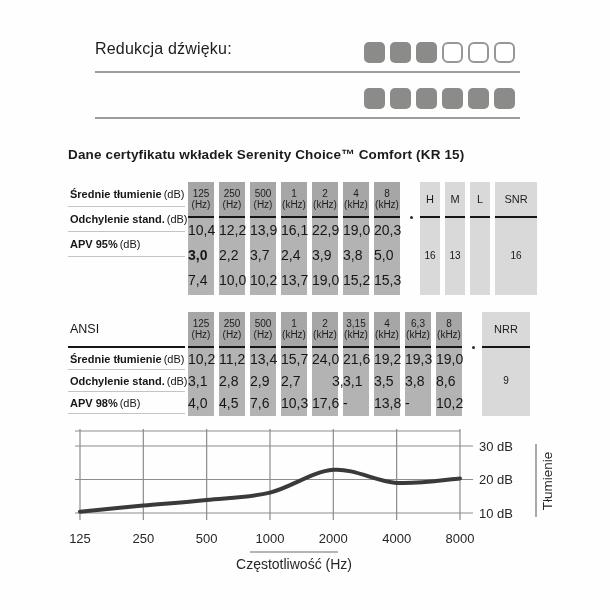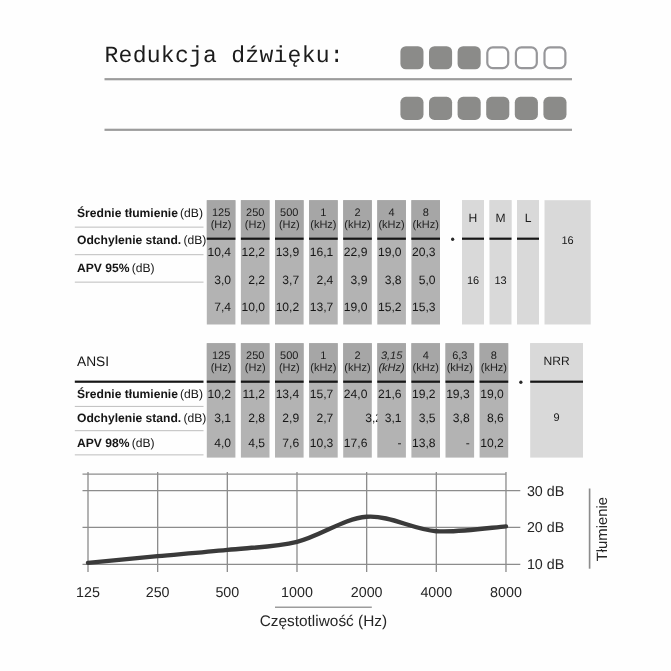--- a/index.html
+++ b/index.html
@@ -1,19 +1,19 @@
 <!DOCTYPE html>
 <html><head>
 <meta charset="utf-8">
 <style>
   html,body{margin:0;padding:0;background:#ffffff;}
   .page{position:relative;width:610px;height:610px;background:#fefefe;overflow:hidden;
         font-family:"Liberation Sans",sans-serif;color:#1a1a1a;}
   
-  .rating-label{position:absolute;font-family:Liberation Mono, monospace;font-size:21px;
+  .rating-label{position:absolute;font-family:Liberation Sans, sans-serif;font-size:16px;
                 color:#1c1c1c;letter-spacing:.2px;white-space:nowrap;}
   .squares{position:absolute;display:flex;gap:5px;}
   .square{width:21px;height:21px;border-radius:5px;box-sizing:border-box;}
   .square.filled{background:#8b8b89;}
   .square.empty{background:#fff;border:2px solid #97979a;border-radius:6px;}
   .hr{position:absolute;height:2px;background:#9c9c9c;}
   
   .doc-title{position:absolute;font-size:13.5px;font-weight:bold;color:#1b1b1b;
              letter-spacing:.15px;white-space:nowrap;}
   
@@ -21,21 +21,21 @@
   .tbl-name{font-size:12.5px;color:#161616;display:flex;align-items:center;
             border-bottom:2px solid #161616;box-sizing:border-box;padding-left:2px;}
   .tbl-row-label{display:flex;align-items:center;border-bottom:1px solid #c4c4c4;
                  box-sizing:border-box;font-size:11px;white-space:nowrap;color:#161616;padding-left:2px;}
   .tbl-row-label b{font-weight:bold;margin-right:2px;}
   .tbl-row-label span{font-weight:normal;}
   .strip{position:absolute;background:#b3b3b3;box-sizing:border-box;}
   .strip-head{background:#a6a6a6;border-bottom:2px solid #161616;font-size:10px;line-height:1.15;
               display:flex;flex-direction:column;justify-content:center;align-items:center;
               text-align:center;box-sizing:border-box;color:#1d1d1d;}
-  .strip-val{font-size:11px;text-align:right;padding-right:4px;box-sizing:border-box;color:#161616;}
+  .strip-val{font-size:14px;padding-right:4px;box-sizing:border-box;color:#161616;}
   .strip.extra{background:#d9d9d9;}
   .strip.extra .strip-head{background:#d9d9d9;font-size:11px;}
   .extra-val{font-size:10px;text-align:center;color:#161616;}
   .sep-dot{position:absolute;background:#2a2a2a;border-radius:50%;width:3px;height:3px;}
   
   .chart-wrap{position:absolute;left:0;top:424px;width:610px;height:186px;}
   svg text{font-family:"Liberation Sans",sans-serif;fill:#262626;}
 </style>
 </head>
 <body>
@@ -56,20 +56,21 @@
   <div class="squares" style="left:364px;top:88px">
       <div class="square filled" style="position: static;"></div>
       <div class="square filled" style="position: static;"></div>
       <div class="square filled" style="position: static;"></div>
       <div class="square filled" style="position: static;"></div>
       <div class="square filled" style="position: static;"></div>
       <div class="square filled" style="position: static;"></div>
     </div>
   <div class="hr" style="left:95px;top:117px;width:425px"></div>
 
+  <div class="doc-title" style="left:68px;top:147px">Dane certyfikatu wkładek Serenity Choice™ Comfort (KR 15)</div>
 
   <div id="table-0">
       <div class="tbl-label-col" style="left: 68px; top: 182px; width: 117px; position: absolute;">
         <div class="tbl-row-label" style="height: 25px;">
           <b>Średnie tłumienie</b>
           <span>(dB)</span>
         </div>
         <div class="tbl-row-label" style="height: 25px;">
           <b>Odchylenie stand.</b>
           <span>(dB)</span>
@@ -78,21 +79,21 @@
           <b>APV 95%</b>
           <span>(dB)</span>
         </div>
       </div>
       <div class="strip" style="left: 188px; top: 182px; width: 26px; position: absolute; height: 113px;">
         <div class="strip-head" style="height: 36px;">
           <div class="" style="position: static;">125</div>
           <div class="" style="position: static;">(Hz)</div>
         </div>
         <div class="strip-val" style="height: 25px; line-height: 25px;">10,4</div>
-        <div class="strip-val" style="height: 25px; line-height: 25px;">3,0</div>
+        <div class="strip-val" style="height: 25px; line-height: 25px; font-weight: bold;">3,0</div>
         <div class="strip-val" style="height: 25px; line-height: 25px;">7,4</div>
       </div>
       <div class="strip" style="left: 219px; top: 182px; width: 26px; position: absolute; height: 113px;">
         <div class="strip-head" style="height: 36px;">
           <div class="" style="position: static;">250</div>
           <div class="" style="position: static;">(Hz)</div>
         </div>
         <div class="strip-val" style="height: 25px; line-height: 25px;">12,2</div>
         <div class="strip-val" style="height: 25px; line-height: 25px;">2,2</div>
         <div class="strip-val" style="height: 25px; line-height: 25px;">10,0</div>
@@ -148,20 +149,21 @@
         <div class="extra-val" style="height: 75px; line-height: 75px;">16</div>
       </div>
       <div class="strip extra" style="left: 445px; top: 182px; width: 20px; position: absolute; height: 113px;">
         <div class="strip-head" style="height: 36px;">M</div>
         <div class="extra-val" style="height: 75px; line-height: 75px;">13</div>
       </div>
       <div class="strip extra" style="left: 470px; top: 182px; width: 20px; position: absolute; height: 113px;">
         <div class="strip-head" style="height: 36px;">L</div>
       </div>
       <div class="strip extra" style="left: 495px; top: 182px; width: 42px; position: absolute; height: 113px;">
+        <div class="strip-head" style="height: 36px;">SNR</div>
         <div class="extra-val" style="height: 75px; line-height: 75px;">16</div>
       </div>
     </div>
   <div id="table-1">
       <div class="tbl-label-col" style="left: 68px; top: 312px; width: 117px; position: absolute;">
         <div class="tbl-name" style="height: 36px;">ANSI</div>
         <div class="tbl-row-label" style="height: 22px;">
           <b>Średnie tłumienie</b>
           <span>(dB)</span>
         </div>
@@ -213,21 +215,21 @@
       <div class="strip" style="left: 312px; top: 312px; width: 26px; position: absolute; height: 104px;">
         <div class="strip-head" style="height: 36px;">
           <div class="" style="position: static;">2</div>
           <div class="" style="position: static;">(kHz)</div>
         </div>
         <div class="strip-val" style="height: 22px; line-height: 22px;">24,0</div>
         <div class="strip-val" style="height: 22px; line-height: 22px; padding-left: 20px;">3,2</div>
         <div class="strip-val" style="height: 22px; line-height: 22px;">17,6</div>
       </div>
       <div class="strip" style="left: 343px; top: 312px; width: 26px; position: absolute; height: 104px;">
-        <div class="strip-head" style="height: 36px; font-style: italic;">
+        <div class="strip-head" style="height: 36px;">
           <div class="" style="position: static;">3,15</div>
           <div class="" style="position: static;">(kHz)</div>
         </div>
         <div class="strip-val" style="height: 22px; line-height: 22px;">21,6</div>
         <div class="strip-val" style="height: 22px; line-height: 22px;">3,1</div>
         <div class="strip-val" style="height: 22px; line-height: 22px;">-</div>
       </div>
       <div class="strip" style="left: 374px; top: 312px; width: 26px; position: absolute; height: 104px;">
         <div class="strip-head" style="height: 36px;">
           <div class="" style="position: static;">4</div>

